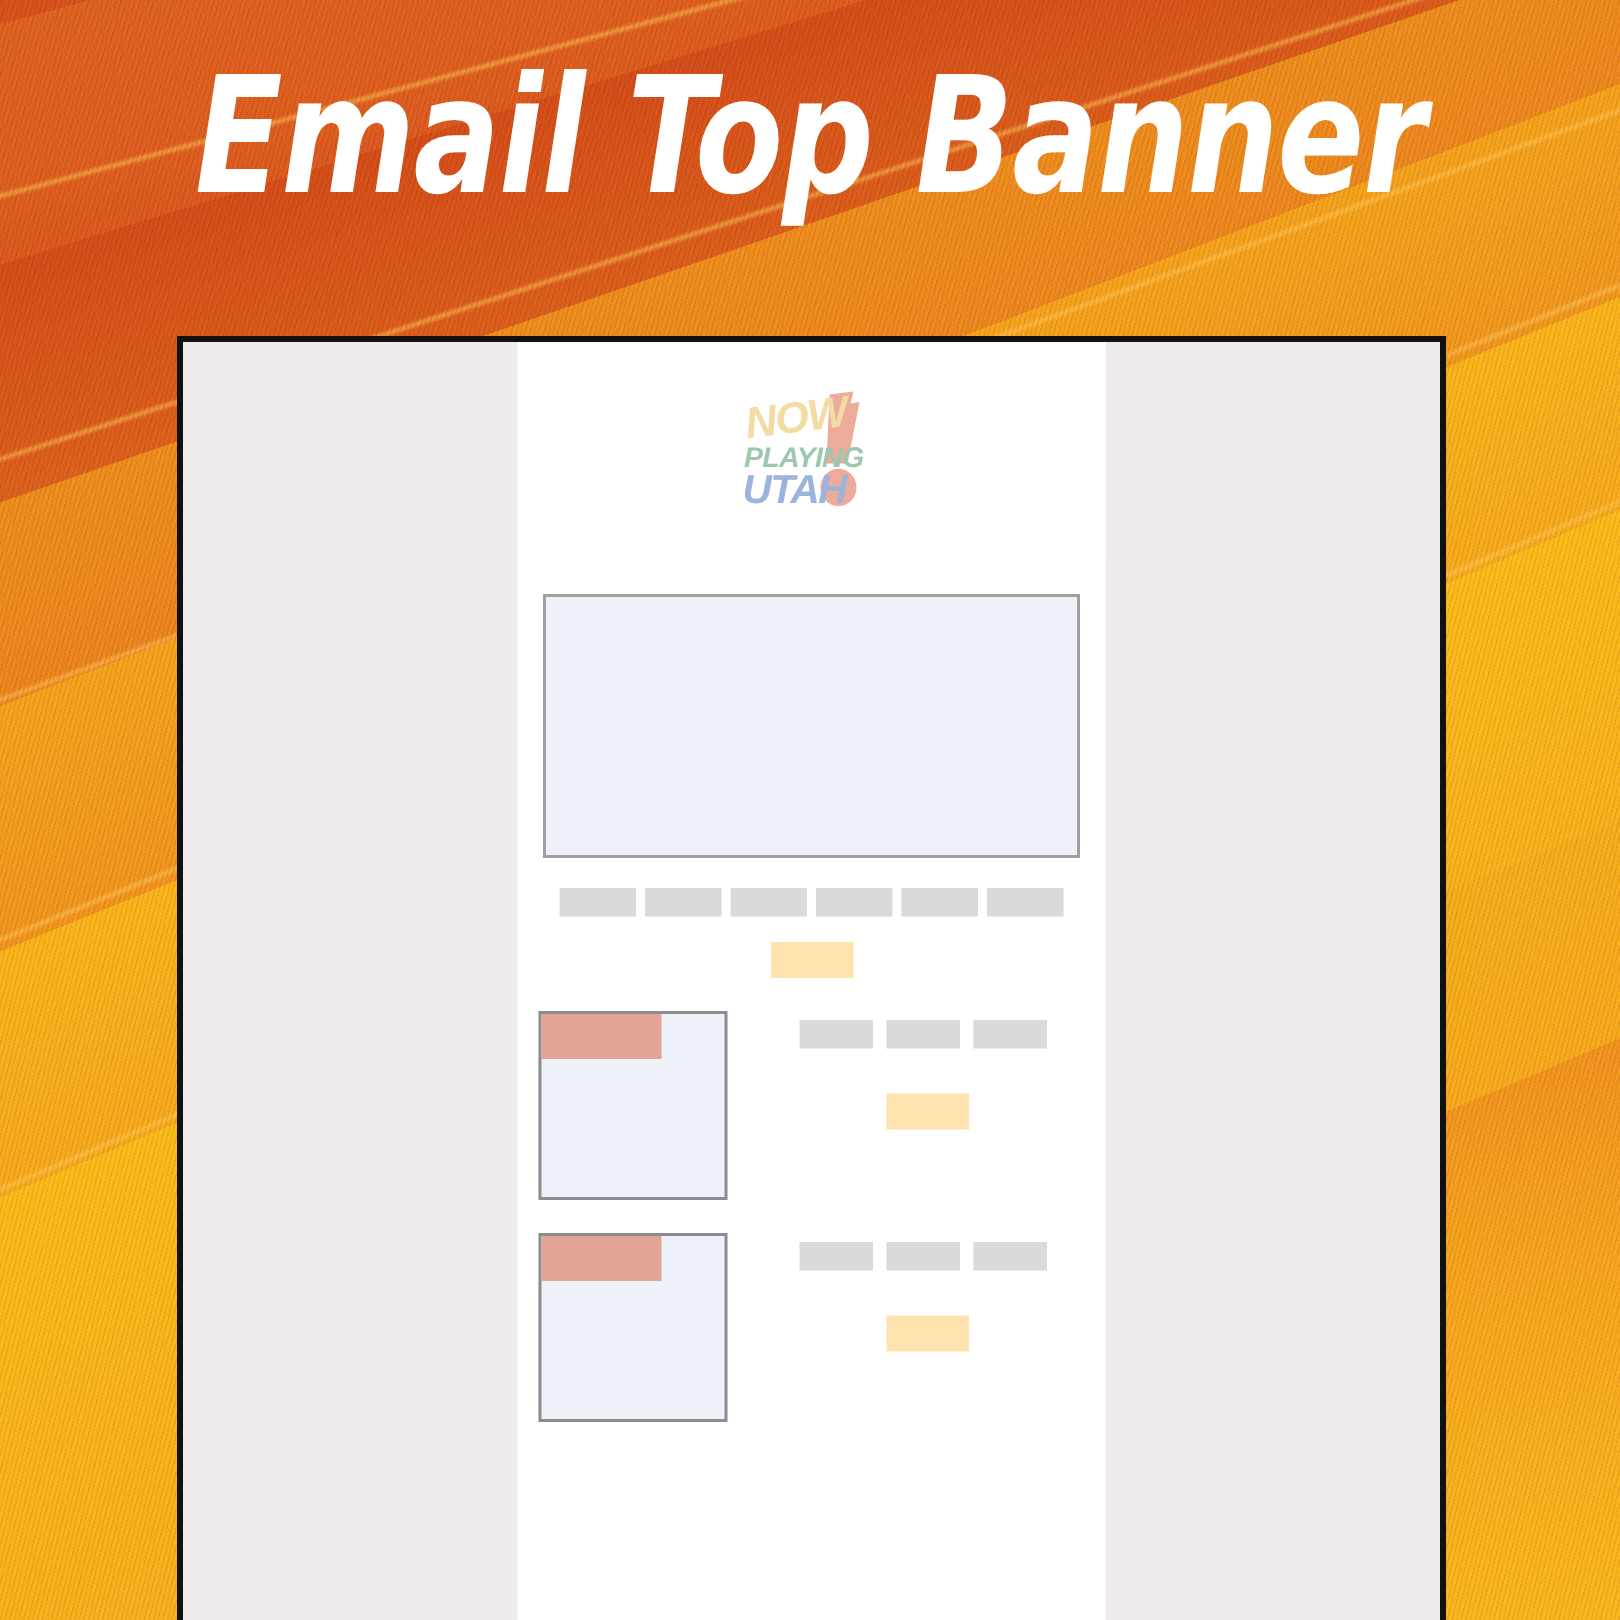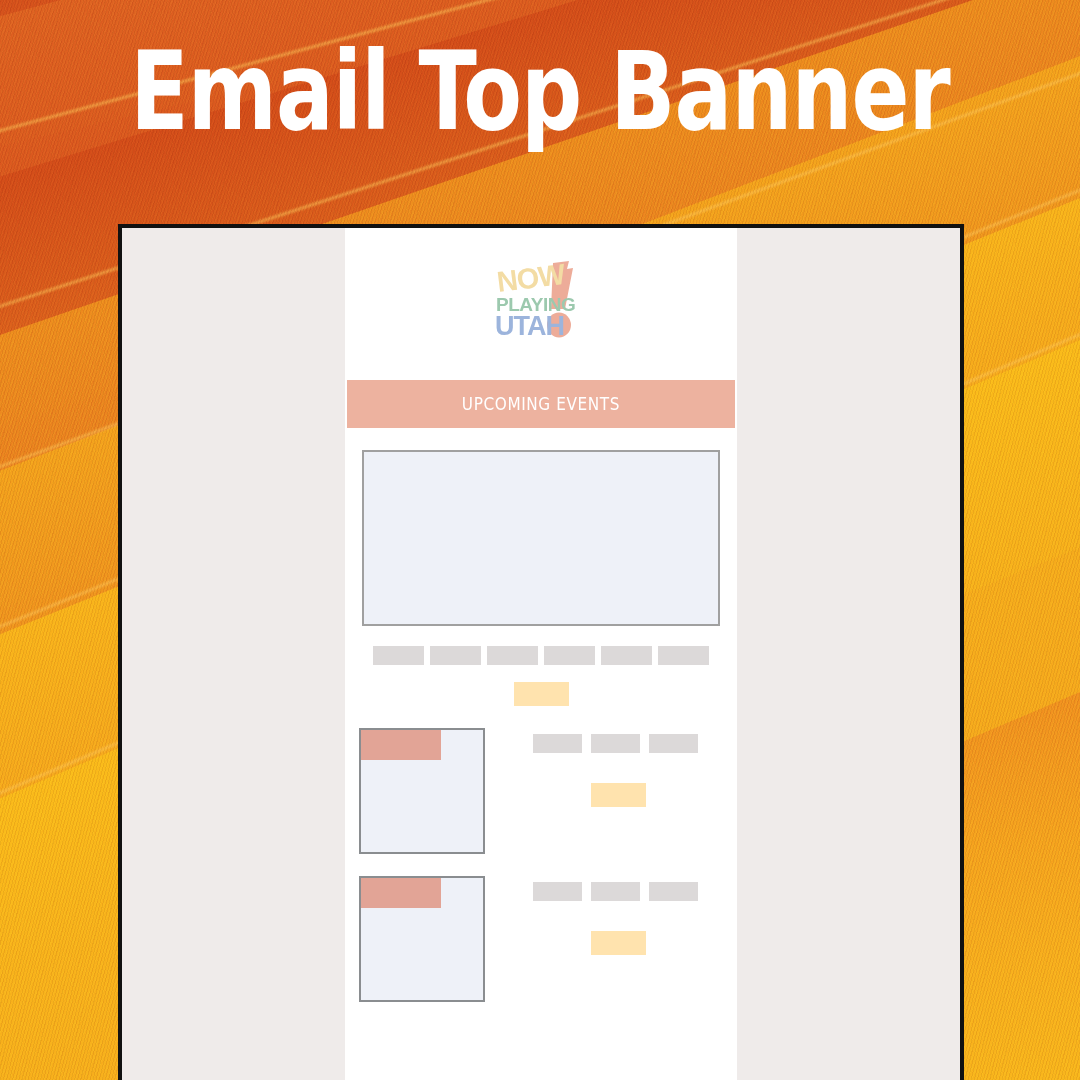--- a/index.html
+++ b/index.html
@@ -4,21 +4,21 @@
 <style>
   * { margin:0; padding:0; box-sizing:border-box; }
   html, body {
     width:1080px; height:1080px; overflow:hidden;
     font-family:"Liberation Sans", sans-serif;
   }
 
   
   #stage {
     position:relative; width:1080px; height:1080px;
-    background:#D9501E; overflow:hidden;
+    background:#D9501E; overflow:hidden;font-style:italic;
   }
   .dune-base {
     position:absolute; inset:0;
     background:
       linear-gradient(172deg,
         #D4491C 0%,
         #D64C1D 14%,
         #DC5A1E 26%,
         #E2661F 38%,
         #E87420 50%,
@@ -194,23 +194,20 @@
             </g>
 
             <g fill="#9CB4DC">
               <text x="2" y="76" font-family="Liberation Sans Narrow, Liberation Sans, sans-serif" font-size="27" font-weight="bold" letter-spacing="-1">UTAH</text>
             </g>
           </svg>
         </div>
       </div>
 
 
-      <div class="events-bar">
-        <span>UPCOMING EVENTS</span>
-      </div>
 
       <div class="hero"></div>
 
       <div class="bar-row">
         <div class="bar bar-w"></div>
         <div class="bar bar-w"></div>
         <div class="bar bar-w"></div>
         <div class="bar bar-w"></div>
         <div class="bar bar-w"></div>
         <div class="bar bar-w"></div>

